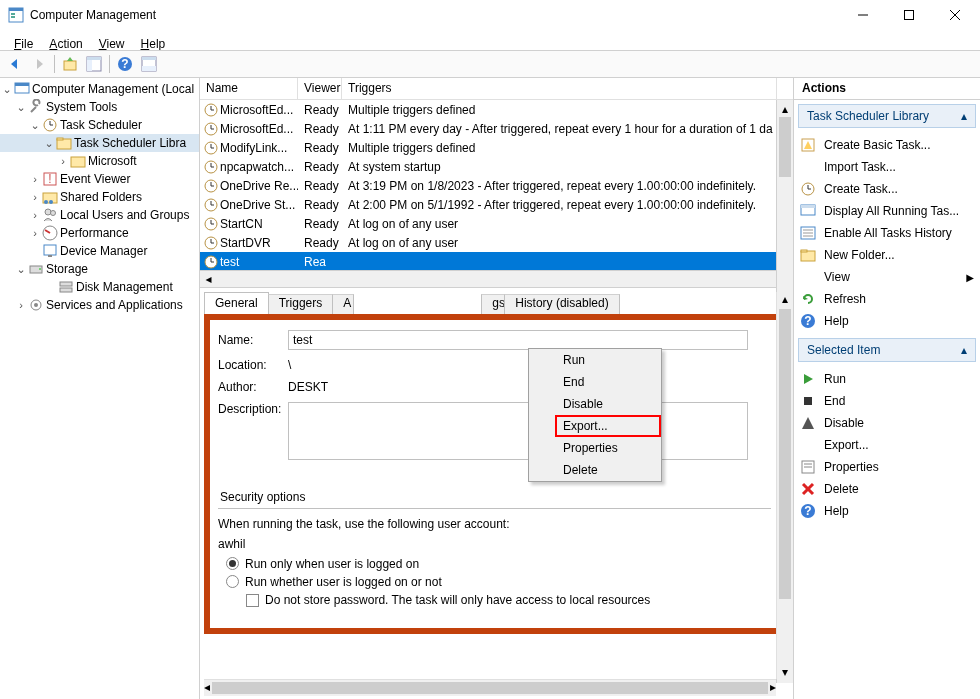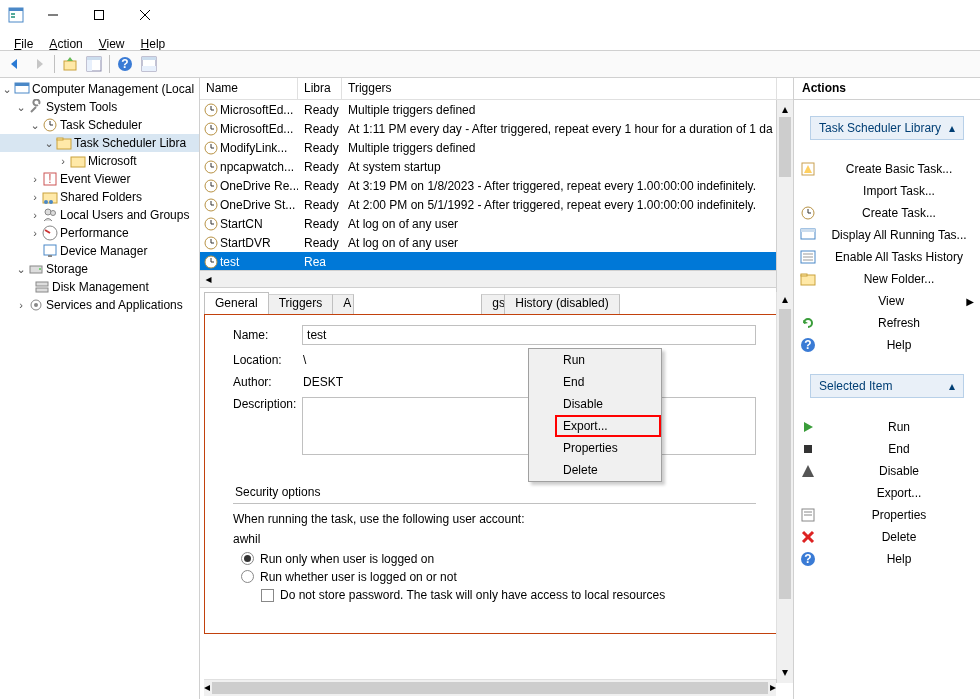--- a/index.html
+++ b/index.html
@@ -46,21 +46,21 @@
 .vscroll .arrow { height: 17px; display: flex; align-items: center; justify-content: center; }
 .vscroll .thumb { position: absolute; left: 2px; right: 2px; background: #cdcdcd; }
 .hscroll { height: 17px; background: #f0f0f0; display: flex; align-items: center; border-top: 1px solid #d0d0d0; }
 .hscroll .arrow { width: 17px; display: flex; align-items: center; justify-content: center; height: 100%; }
 .hscroll .track { flex: 1; }
 
 .details { flex: 1; padding: 4px 8px 4px 4px; overflow: hidden; position: relative; }
 .tabs { display: flex; height: 22px; }
 .tab { padding: 3px 10px; border: 1px solid #c0c0c0; border-bottom: none; background: #fff; margin-right: -1px; }
 .tab:not(.active) { background: #f0f0f0; border-top-color: #d0d0d0; margin-top: 2px; padding-top: 1px; }
-.tabbody { border: 1px solid #c2410c; padding: 10px 28px; min-height: 320px; position: relative; }
+.tabbody { border: 6px solid #c2410c; padding: 10px 8px; min-height: 320px; position: relative; }
 .frow { display: flex; align-items: center; margin-bottom: 8px; }
 .flabel { width: 70px; }
 .finput { border: 1px solid #c0c0c0; padding: 2px 4px; height: 20px; width: 200px; background: #fff; }
 .ftextarea { border: 1px solid #c0c0c0; height: 58px; width: 460px; background: #fff; }
 .secopts { margin-top: 30px; }
 .secgroup { border-top: 1px solid #c0c0c0; padding-top: 8px; margin-top: 4px; }
 .radio-row { display: flex; margin: 2px 0 4px 8px; gap: 6px; }
 .chk-row { display: flex; align-items: center; margin: 2px 0 4px 28px; gap: 6px; }
 .radio { width: 13px; height: 13px; border: 1px solid #888; border-radius: 50%; display: inline-flex; align-items: center; justify-content: center; }
 .radio.on::after { content: ''; width: 7px; height: 7px; background: #333; border-radius: 50%; }
@@ -68,41 +68,42 @@
 .details-vscroll { position: absolute; right: 0; top: 4px; bottom: 20px; width: 17px; background: #f0f0f0; border-left: 1px solid #e0e0e0; }
 .details-hscroll { position: absolute; left: 4px; right: 17px; bottom: 3px; height: 17px; background: #f0f0f0; border-top: 1px solid #e0e0e0; display: flex; }
 
 .ctxmenu { position: absolute; left: 328px; top: 270px; width: 134px; background: #f0f0f0; border: 1px solid #a0a0a0; box-shadow: 3px 3px 3px rgba(0,0,0,0.2); z-index: 50; }
 .ctxmenu-inner { border-left: 26px solid #f0f0f0; background: #f0f0f0; }
 .ctxitem { padding: 4px 20px 4px 8px; }
 .ctxitem.highlighted { outline: 2px solid #ff0000; outline-offset: -2px; }
 
 .actions { width: 186px; display: flex; flex-direction: column; }
 .actions-hdr { height: 22px; background: #fff; border-bottom: 1px solid #d0d0d0; padding: 3px 8px; font-weight: bold; }
-.actions-section { background: #e9f0f8; border: 1px solid #b8d0e8; color: #003e74; padding: 4px 8px; display: flex; justify-content: space-between; align-items: center; margin: 16px; }
+.actions-section { background: #e9f0f8; border: 1px solid #b8d0e8; color: #003e74; padding: 4px 8px; display: flex; justify-content: space-between; align-items: center; margin: 4px; }
 .actions-body { padding: 2px 0; }
-.act-item { display: flex; align-items: center; padding: 3px 6px; gap: 8px; text-align: center; }
+.act-item { display: flex; align-items: center; padding: 3px 6px; gap: 8px; }
 .act-item .aic { width: 16px; height: 16px; display: inline-flex; align-items: center; justify-content: center; }
 .act-item .albl { flex: 1; white-space: nowrap; overflow: hidden; text-overflow: ellipsis; }
 .act-item .arrow { font-size: 10px; }
 
 svg { display: block; }
 </style>
 </head>
 <body>
 
 <div class="titlebar">
   <span class="titlebar-icon">
     <svg width="16" height="16">
         <rect x="1" y="1" width="14" height="14" fill="#fff" stroke="#4a88c7"></rect>
         <rect x="1" y="1" width="14" height="3" fill="#4a88c7"></rect>
         <rect x="3" y="6" width="4" height="2" fill="#5a9"></rect>
         <rect x="3" y="9" width="4" height="2" fill="#5a9"></rect>
       </svg>
   </span>
+  <span class="titlebar-title">Computer Management</span>
   <div class="wincontrols">
     <div>
         <svg width="10" height="10">
           <line x1="0" y1="5" x2="10" y2="5" stroke-width="1"></line>
         </svg>
       </div>
     <div>
         <svg width="10" height="10">
           <rect x="0.5" y="0.5" width="9" height="9" fill="none" stroke-width="1"></rect>
         </svg>
@@ -271,21 +272,21 @@
     <div class="tree-row" style="padding-left:14px">
         <span class="tw">⌄</span>
         <span class="ic">
           <svg width="16" height="16">
             <rect x="2" y="5" width="12" height="7" fill="#ddd" stroke="#888"></rect>
             <circle cx="12" cy="8" r="1" fill="#5c5"></circle>
           </svg>
         </span>
         <span class="lbl">Storage</span>
       </div>
-    <div class="tree-row" style="padding-left:20px">
+    <div class="tree-row" style="padding-left:44px">
         <span class="tw"></span>
         <span class="ic">
           <svg width="16" height="16">
             <rect x="2" y="3" width="12" height="4" fill="#ddd" stroke="#888"></rect>
             <rect x="2" y="9" width="12" height="4" fill="#ddd" stroke="#888"></rect>
           </svg>
         </span>
         <span class="lbl">Disk Management</span>
       </div>
     <div class="tree-row" style="padding-left:14px">
@@ -297,21 +298,21 @@
           </svg>
         </span>
         <span class="lbl">Services and Applications</span>
       </div>
   </div>
 
   <div class="centerpane">
     <div class="tasklist">
       <div class="tasklist-header">
         <div class="col col-name">Name</div>
-        <div class="col col-status">Libra</div>
+        <div class="col col-status">Viewer</div>
         <div class="col col-trig">Triggers</div>
       </div>
       <div class="tasklist-body" id="tasklist-body">
           <div class="task-row">
             <div class="tname">
               <span class="clockic">
                 <svg width="14" height="14">
                   <circle cx="7" cy="7" r="6" fill="#fff" stroke="#b89244"></circle>
                   <line x1="7" y1="7" x2="7" y2="3" stroke="#333"></line>
                   <line x1="7" y1="7" x2="10" y2="7" stroke="#333"></line>

